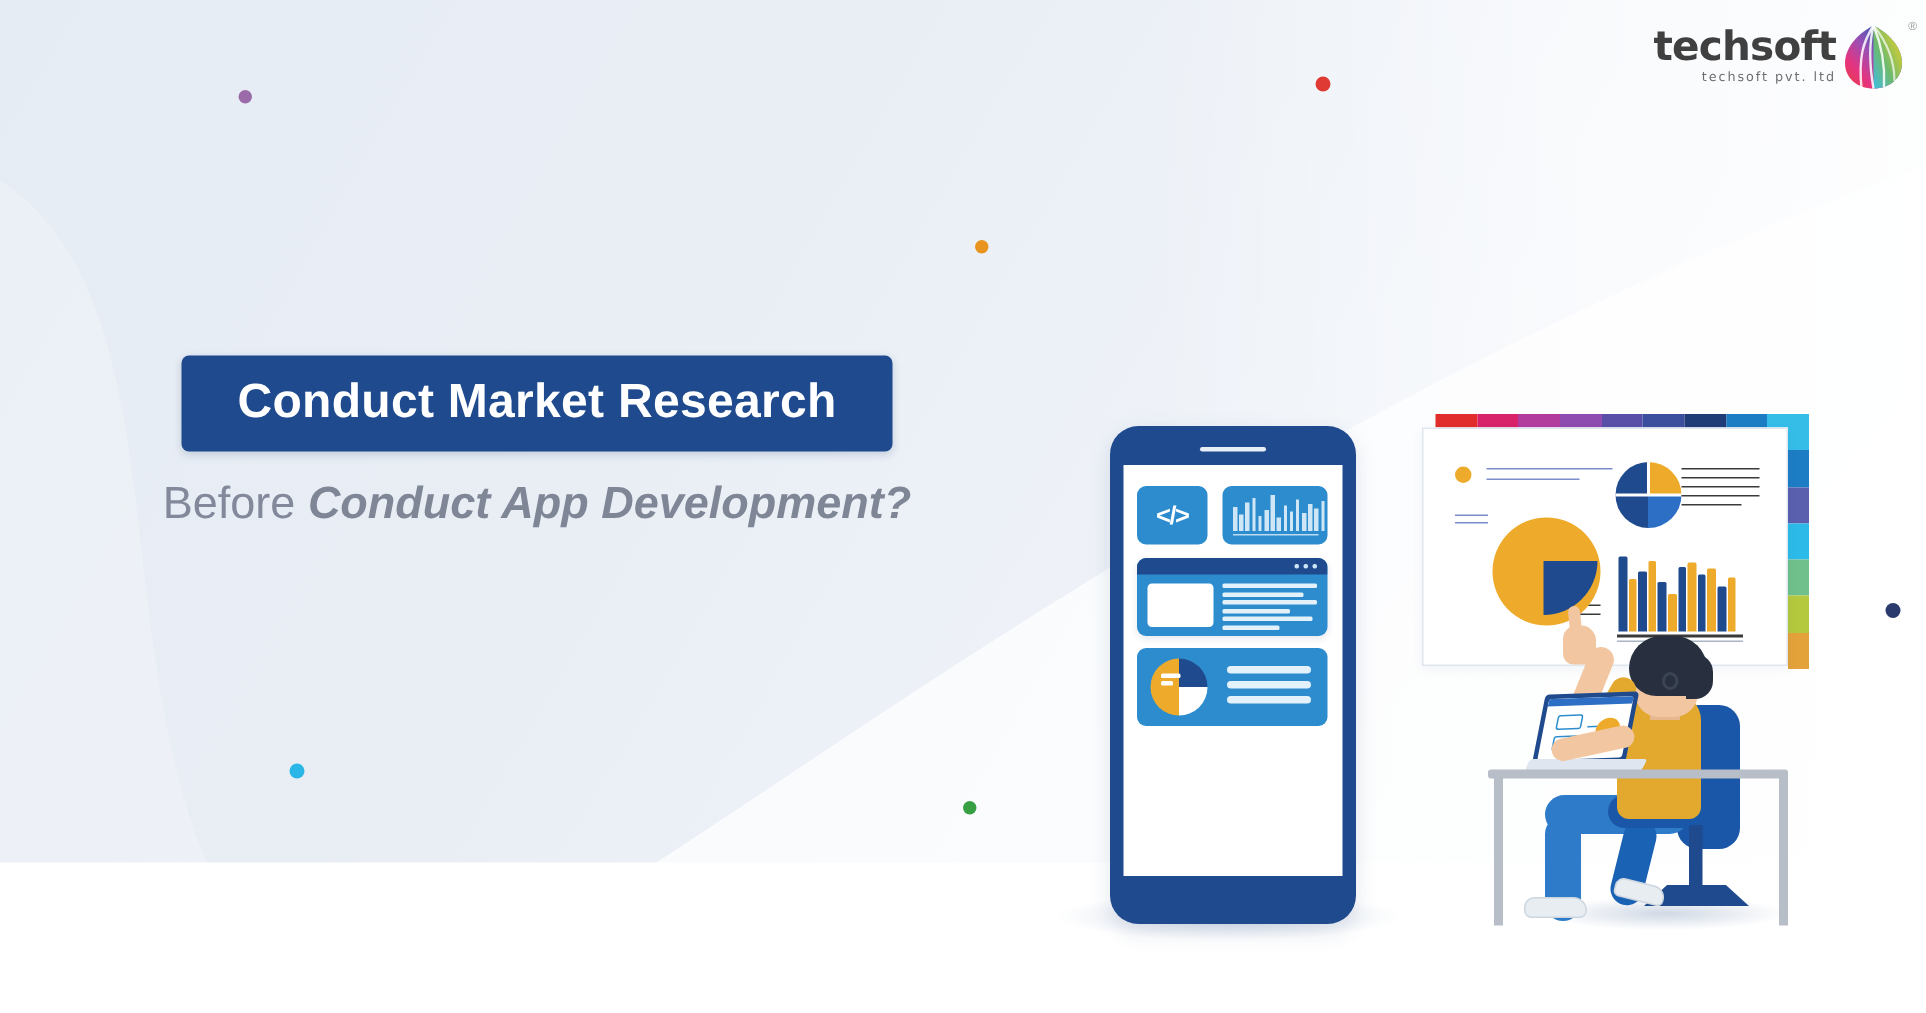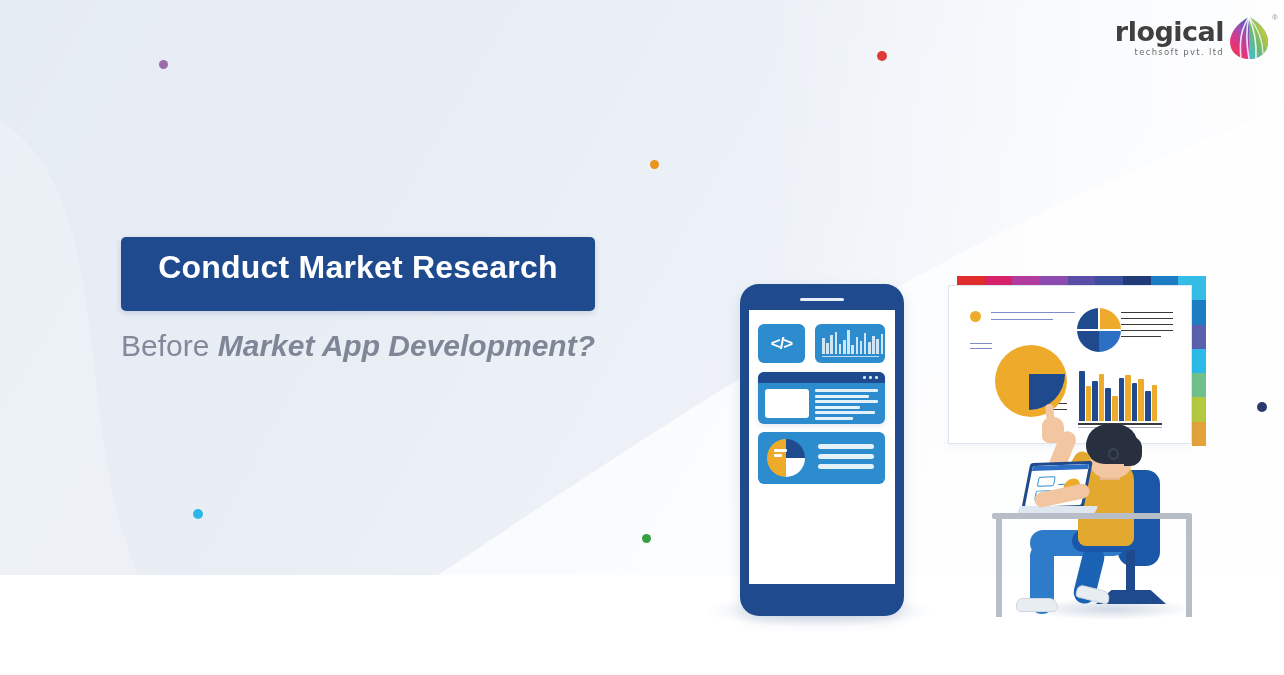--- a/index.html
+++ b/index.html
@@ -56,21 +56,21 @@
 
   
   .headline { position:absolute; left:78px; top:228px; width:560px; }
   .hl-how {
     font-size:31px; color:#7e8594; font-weight:400;
     text-align:center; letter-spacing:0.3px; line-height:1.2;
   }
   .hl-badge {
     display:block; margin:9px auto 0; width:474px;
     background:#1f4b8e; border-radius:5px;
-    padding:14px 10px 28px;
+    padding:14px 10px 18px;
     box-shadow:0 2px 6px rgba(30,60,110,0.18);
   }
   .hl-badge-text {
     font-size:32px; font-weight:700; color:#ffffff;
     text-align:center; letter-spacing:0.2px; line-height:1;
   }
   .hl-before {
     margin-top:17px; text-align:center;
     font-size:30px; color:#83899a; font-weight:400;
     line-height:1.2; white-space:nowrap;
@@ -306,21 +306,21 @@
       <div class="dot" style="left: 159px; top: 60px; width: 9px; height: 9px; background: rgb(155, 106, 168);"></div>
       <div class="dot" style="left: 877px; top: 51px; width: 10px; height: 10px; background: rgb(224, 58, 53);"></div>
       <div class="dot" style="left: 650px; top: 160px; width: 9px; height: 9px; background: rgb(232, 148, 31);"></div>
       <div class="dot" style="left: 193px; top: 509px; width: 10px; height: 10px; background: rgb(43, 182, 232);"></div>
       <div class="dot" style="left: 642px; top: 534px; width: 9px; height: 9px; background: rgb(54, 160, 67);"></div>
       <div class="dot" style="left: 1257px; top: 402px; width: 10px; height: 10px; background: rgb(42, 58, 110);"></div>
     </div>
 
   <div class="logo-wrap">
     <div class="logo-text">
-      <div class="logo-word">rlogical</div>
+      <div class="logo-word">techsoft</div>
       <div class="logo-sub">techsoft pvt. ltd</div>
     </div>
     <div class="logo-mark">
       <svg width="42" height="46" viewBox="0 0 42 46" xmlns="http://www.w3.org/2000/svg">
         <defs>
           <linearGradient id="lg1" x1="0%" y1="100%" x2="100%" y2="0%">
             <stop offset="0%" stop-color="#e8403a"></stop>
             <stop offset="25%" stop-color="#e5337f"></stop>
             <stop offset="50%" stop-color="#9b4fb5"></stop>
             <stop offset="72%" stop-color="#4a57b0"></stop>
@@ -341,21 +341,21 @@
         <path d="M21 3 C30 14 35 26 35 40" stroke="#ffffff" stroke-width="1.4" fill="none" opacity="0.7"></path>
       </svg>
       <span class="logo-reg">®</span>
     </div>
   </div>
 
   <div class="headline">
     <div class="hl-badge">
       <div class="hl-badge-text">Conduct Market Research</div>
     </div>
-    <div class="hl-before"><span>Before </span><em>Market App Development?</em></div>
+    <div class="hl-before"><span>Before </span><em>Conduct App Development?</em></div>
   </div>
 
   <div class="phone-shadow"></div>
   <div class="phone">
     <div class="phone-speaker"></div>
     <div class="phone-screen">
 
       <div class="card card-code">
         <span>&lt;/&gt;</span>
       </div>

